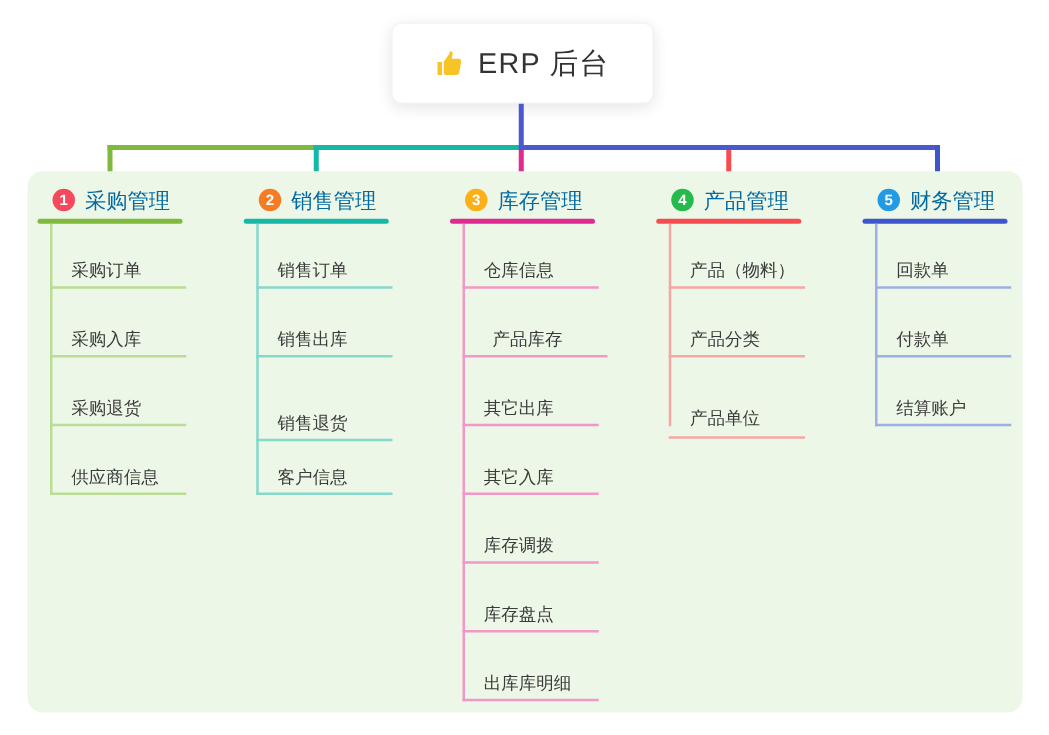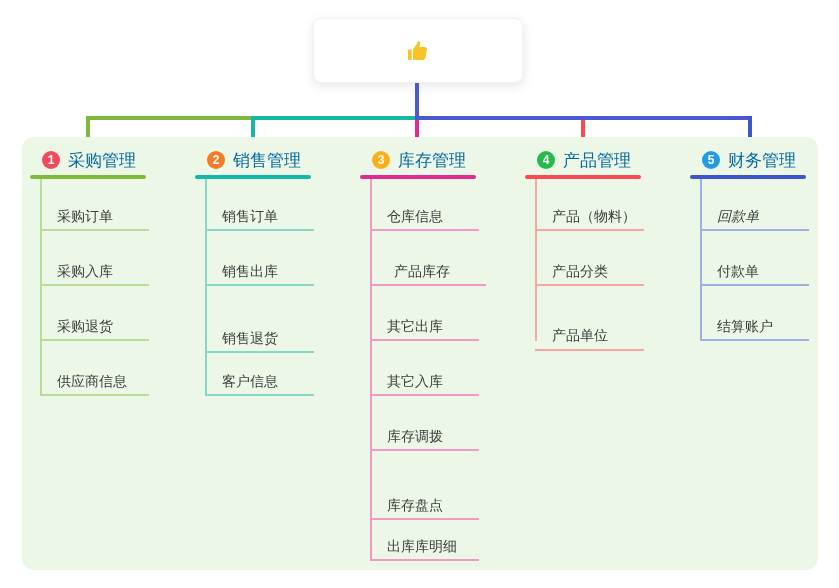--- a/index.html
+++ b/index.html
@@ -49,20 +49,21 @@
 
 <div class="canvas">
 
   <div class="root-node">
     <span class="root-icon">
       <svg viewBox="0 0 24 24" aria-hidden="true">
         <path fill="#f7c325" d="M2 10.5h3.6V21H2c0-3.5 0-7 0-10.5z"></path>
         <path fill="#f7c325" d="M7 20.9V10.4l4.1-5.9c.3-.5.5-1 .5-1.6 0-.5.4-.9.9-.9.9 0 1.7.8 1.7 1.7 0 .2 0 .4-.1.6L13.3 8h5.6c1.3 0 2.2 1.2 2 2.4l-1.4 8.1c-.2 1.4-1.4 2.4-2.8 2.4H8.6c-.6 0-1.2-.4-1.6-.9z"></path>
       </svg>
     </span>
+    <span class="root-title">ERP 后台</span>
   </div>
 
   <div id="connectors">
       <div class="line" style="left: 415px; top: 83px; width: 4px; height: 37px; background: rgb(74, 89, 208);"></div>
       <div class="line" style="left: 86px; top: 116px; width: 167px; height: 4px; background: rgb(127, 186, 63);"></div>
       <div class="line" style="left: 251px; top: 116px; width: 168px; height: 4px; background: rgb(21, 184, 166);"></div>
       <div class="line" style="left: 415px; top: 116px; width: 337px; height: 4px; background: rgb(74, 89, 208);"></div>
       <div class="line" style="left: 86px; top: 116px; width: 4px; height: 31px; background: rgb(127, 186, 63);"></div>
       <div class="line" style="left: 251px; top: 116px; width: 4px; height: 31px; background: rgb(21, 184, 166);"></div>
       <div class="line" style="left: 415px; top: 120px; width: 4px; height: 27px; background: rgb(223, 42, 145);"></div>
@@ -101,41 +102,41 @@
             <span class="num-badge" style="background: rgb(252, 175, 23);">3</span>
             <span class="col-title">库存管理</span>
           </div>
           <div class="header-line" style="background: rgb(223, 42, 145);"></div>
           <div class="v-line" style="background: rgb(242, 152, 198); height: 382px;"></div>
           <div class="item" style="top: 59px; border-bottom-color: rgb(242, 152, 198);">仓库信息</div>
           <div class="item" style="top: 114px; border-bottom-color: rgb(242, 152, 198); padding-left: 24px;">产品库存</div>
           <div class="item" style="top: 169px; border-bottom-color: rgb(242, 152, 198);">其它出库</div>
           <div class="item" style="top: 224px; border-bottom-color: rgb(242, 152, 198);">其它入库</div>
           <div class="item" style="top: 279px; border-bottom-color: rgb(242, 152, 198);">库存调拨</div>
-          <div class="item" style="top: 348px; border-bottom-color: rgb(242, 152, 198);">库存盘点</div>
+          <div class="item" style="top: 334px; border-bottom-color: rgb(242, 152, 198);">库存盘点</div>
           <div class="item" style="top: 389px; border-bottom-color: rgb(242, 152, 198);">出库库明细</div>
         </div>
         <div class="column" style="left: 503px;">
           <div class="col-header">
             <span class="num-badge" style="background: rgb(38, 185, 76);">4</span>
             <span class="col-title">产品管理</span>
           </div>
           <div class="header-line" style="background: rgb(246, 76, 80);"></div>
           <div class="v-line" style="background: rgb(248, 166, 162); height: 162px;"></div>
           <div class="item" style="top: 59px; border-bottom-color: rgb(248, 166, 162);">产品（物料）</div>
           <div class="item" style="top: 114px; border-bottom-color: rgb(248, 166, 162);">产品分类</div>
           <div class="item" style="top: 179px; border-bottom-color: rgb(248, 166, 162); font-family: Liberation Serif, serif;">产品单位</div>
         </div>
         <div class="column" style="left: 668px;">
           <div class="col-header">
             <span class="num-badge" style="background: rgb(32, 155, 228);">5</span>
             <span class="col-title">财务管理</span>
           </div>
           <div class="header-line" style="background: rgb(61, 86, 205);"></div>
           <div class="v-line" style="background: rgb(156, 176, 228); height: 162px;"></div>
-          <div class="item" style="top: 59px; border-bottom-color: rgb(156, 176, 228); font-style: italic;">回款单</div>
+          <div class="item" style="top: 59px; border-bottom-color: rgb(156, 176, 228);">回款单</div>
           <div class="item" style="top: 114px; border-bottom-color: rgb(156, 176, 228);">付款单</div>
           <div class="item" style="top: 169px; border-bottom-color: rgb(156, 176, 228);">结算账户</div>
         </div>
       </div>
   </div>
 
 </div>
 
 </body></html>

